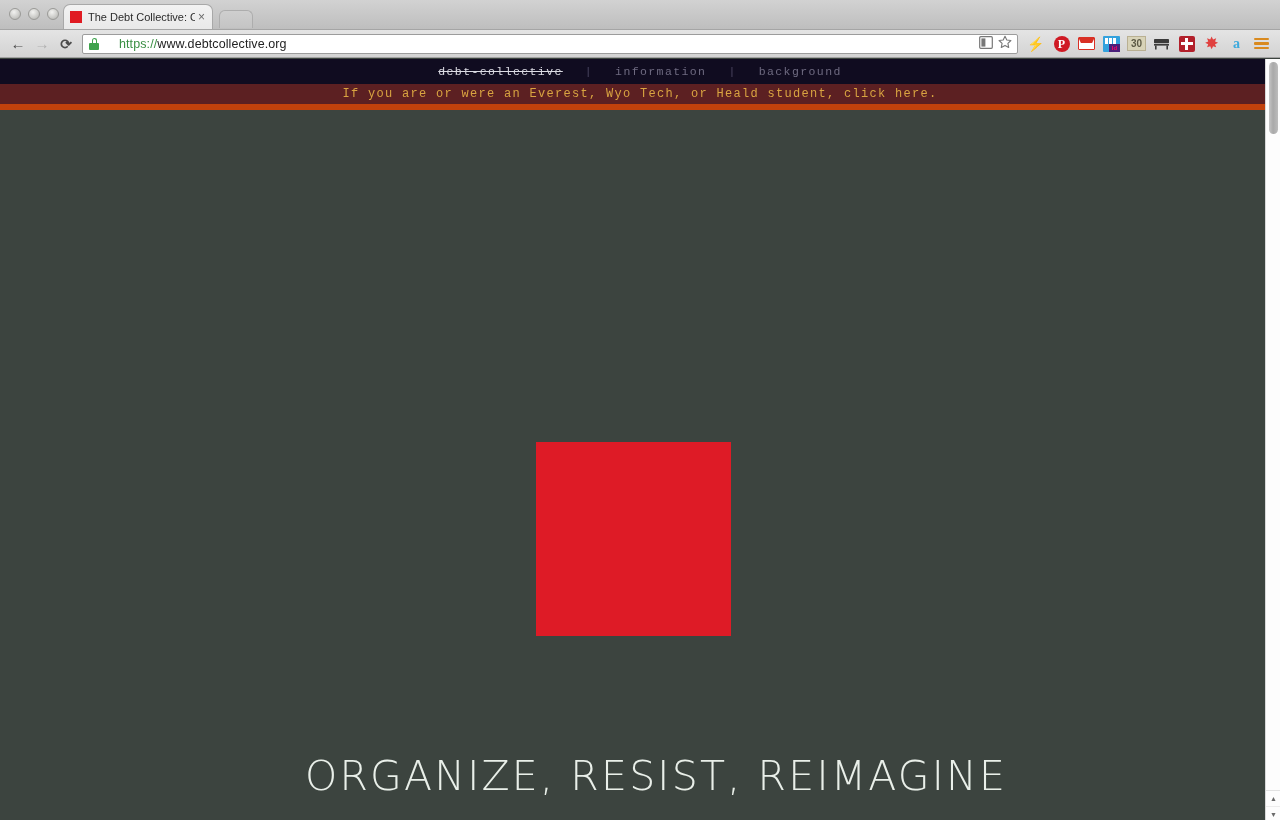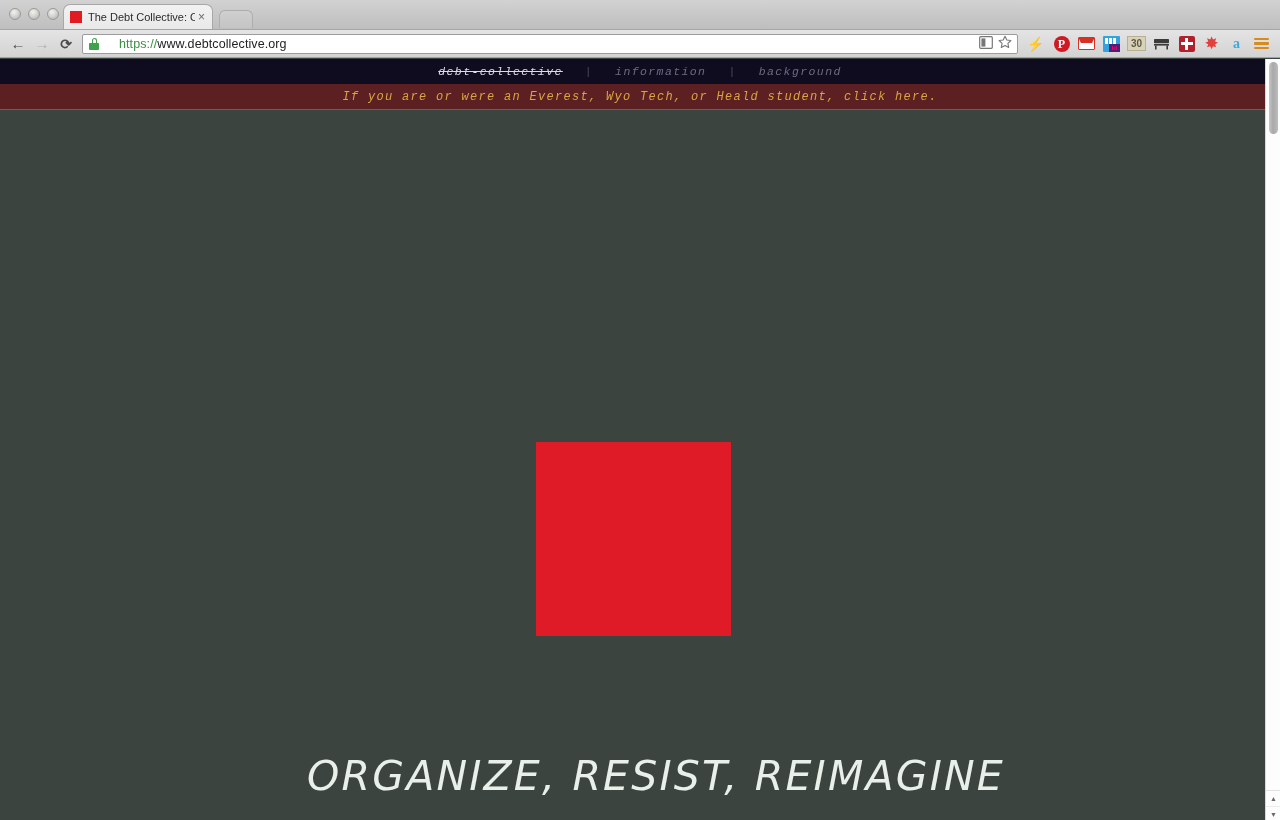--- a/index.html
+++ b/index.html
@@ -157,41 +157,41 @@
   .ico-menu {
     width:15px; height:12px; display:flex; flex-direction:column;
     justify-content:space-between;
   }
   .ico-menu span { display:block; height:2.4px; background:#d98a1f; border-radius:1px; }
 
   
   .viewport {
     position:absolute; top:59px; left:0;
     width:1280px; height:761px;
-    background:#3C443F; overflow:hidden;font-style:italic;
+    background:#3C443F; overflow:hidden;
   }
   .site-nav {
     height:25px; background:#100C20;
     display:flex; align-items:center; justify-content:center;
     gap:0px;
     font-family:"Liberation Mono", monospace;
     font-size:11.5px; letter-spacing:1.4px;
   }
   .site-nav a { color:#c9c9d2; text-decoration:none; }
   .site-nav .brand { color:#dcdce4; text-decoration:line-through; }
   .site-nav .dim { color:#6e6a80; }
   .site-nav .sep { color:#4a4660; padding:0 22px; }
 
   .banner {
     height:26px; background:#5C2022;
     display:flex; align-items:center; justify-content:center;
     font-family:"Liberation Mono", monospace;
     font-size:12px; letter-spacing:1.3px;
     color:#D9A441;
-    border-bottom:1px solid #c2410c;
+    border-bottom:6px solid #c2410c;
   }
   .banner a { color:#D9A441; text-decoration:none; }
 
   .hero {
     position:relative; width:1280px; height:709px;
     display:flex; flex-direction:column; align-items:center;
   }
   .redsquare {
     position:absolute; left:536px; top:332px;
     width:195px; height:194px; background:#DE1B26;

